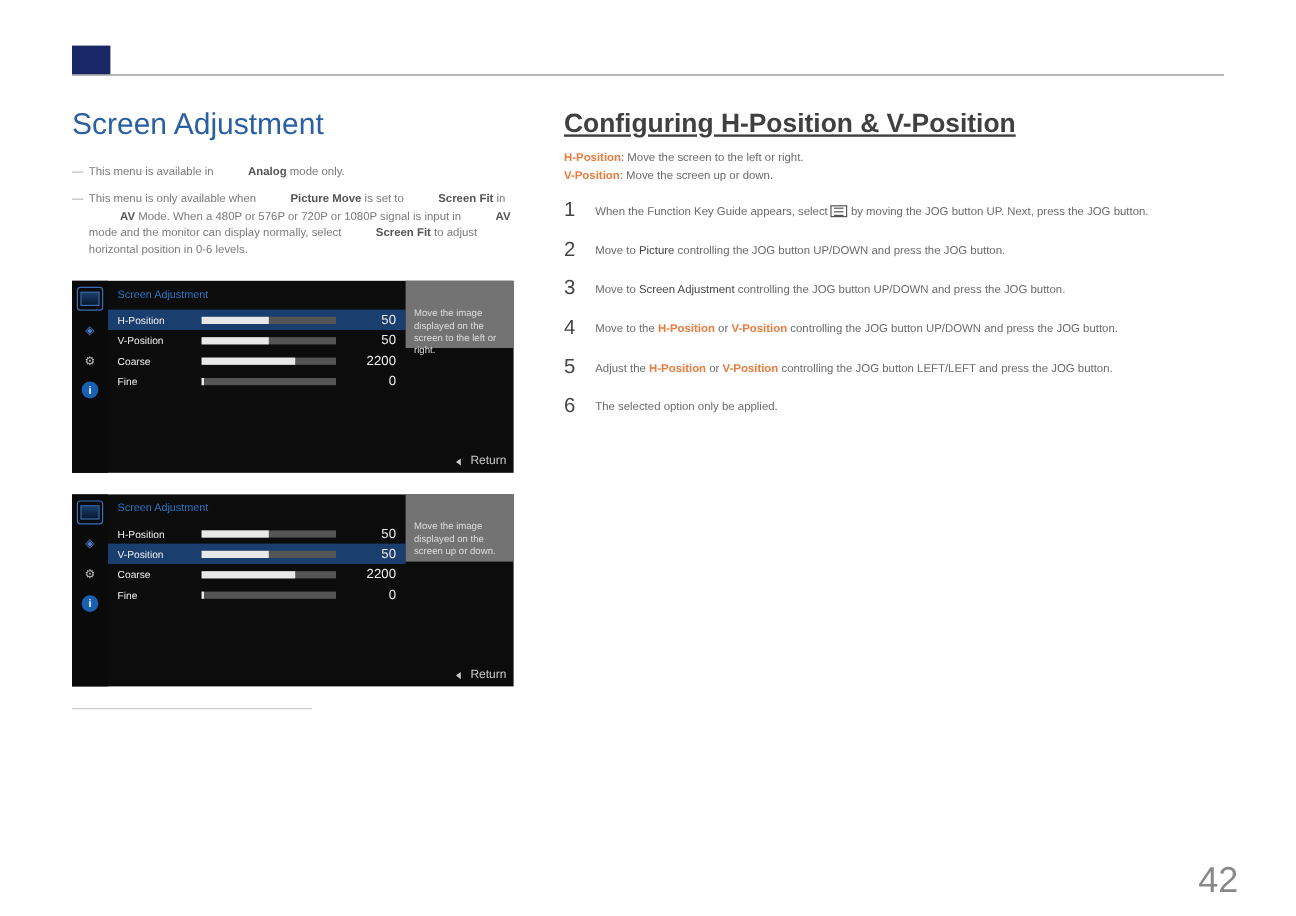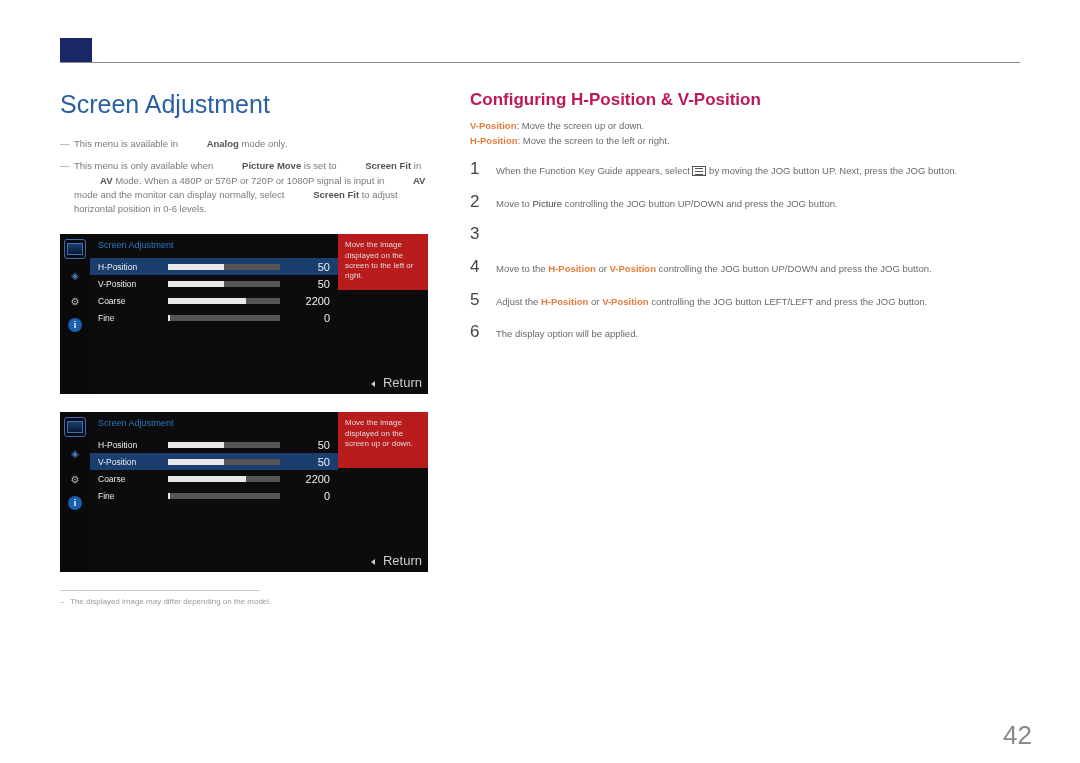--- a/index.html
+++ b/index.html
@@ -37,24 +37,25 @@
   }
   .left-col { width: 370px; }
   .right-col { width: 560px; }
   h1.section-title {
     color: #2a5fa3;
     font-weight: 400;
     font-size: 25px;
     margin-bottom: 18px;
   }
   h2.subsection-title {
-    color: #be185d;
+    color: #404040;
     font-weight: 600;
-    font-size: 17px;
+    font-size: 22px;
     margin-bottom: 10px;
+    text-decoration: underline;
   }
   .note {
     font-size: 9.5px;
     color: #7a7a7a;
     line-height: 1.5;
     margin-bottom: 8px;
     position: relative;
     padding-left: 14px;
   }
   .note::before {
@@ -184,31 +185,31 @@
   .osd-slider-fill {
     position: absolute;
     top: 0; left: 0; bottom: 0;
     background: #e8e8e8;
   }
   .osd-value { width: 50px; text-align: right; font-size: 11px; color: #eee; }
   .osd-tooltip {
     position: absolute;
     right: 0; top: 0;
     width: 90px;
-    background: #b91c1c;
-    padding: 6px 7px;
+    background: #737373;
+    padding: 22px 7px;
     font-size: 8px;
     line-height: 1.3;
     color: #ddd;
     height: 56px;
   }
   .osd-footer {
     position: absolute;
     right: 6px; bottom: 4px;
-    font-size: 13px;
+    font-size: 10px;
     color: #ccc;
   }
   .osd-footer .tri {
     display: inline-block;
     width: 0; height: 0;
     border-top: 3px solid transparent;
     border-bottom: 3px solid transparent;
     border-right: 4px solid #ccc;
     margin-right: 8px;
     vertical-align: middle;
@@ -229,21 +230,21 @@
   }
   .footnote::before {
     content: "–";
     position: absolute;
     left: 0;
   }
   .page-number {
     position: absolute;
     bottom: 12px;
     right: 48px;
-    font-size: 26px;
+    font-size: 30px;
     color: #888;
   }
 </style>
 </head>
 <body>
 
 <div class="header-block"></div>
 <div class="header-bar"></div>
 
 <div class="page">
@@ -335,62 +336,64 @@
               <div class="osd-slider-fill" style="width:2%"></div>
             </div>
           <div class="osd-value">0</div>
         </div>
       </div>
       <div class="osd-tooltip">Move the image displayed on the screen up or down.</div>
       <div class="osd-footer"><span class="tri"></span><span>Return</span></div>
     </div>
 
     <hr class="footnote-rule">
-    <div class="footnote">The displayed image may differ depending on the model.</div>
   </div>
 
   <div class="right-col">
     <h2 class="subsection-title">Configuring H-Position &amp; V-Position</h2>
 
     <div class="desc-line">
+      <span class="orange">H-Position</span><span>: Move the screen to the left or right.</span>
+    </div>
+    <div class="desc-line">
       <span class="orange">V-Position</span><span>: Move the screen up or down.</span>
     </div>
-    <div class="desc-line">
-      <span class="orange">H-Position</span><span>: Move the screen to the left or right.</span>
-    </div>
 
     <div class="steps">
       <div class="step">
         <div class="step-num">1</div>
         <div class="step-text">
           <span>When the Function Key Guide appears, select </span><span class="menu-icon"></span><span> by moving the JOG button UP. Next, press the JOG button.</span>
         </div>
       </div>
       <div class="step">
         <div class="step-num">2</div>
         <div class="step-text">
           <span>Move to </span><b>Picture</b><span> controlling the JOG button UP/DOWN and press the JOG button.</span>
         </div>
       </div>
       <div class="step">
         <div class="step-num">3</div>
+        <div class="step-text">
+          <span>Move to </span><b>Screen Adjustment</b><span> controlling the JOG button UP/DOWN and press the JOG button.</span>
+        </div>
       </div>
       <div class="step">
         <div class="step-num">4</div>
         <div class="step-text">
           <span>Move to the </span><span class="orange">H-Position</span><span> or </span><span class="orange">V-Position</span><span> controlling the JOG button UP/DOWN and press the JOG button.</span>
         </div>
       </div>
       <div class="step">
         <div class="step-num">5</div>
         <div class="step-text">
           <span>Adjust the </span><span class="orange">H-Position</span><span> or </span><span class="orange">V-Position</span><span> controlling the JOG button LEFT/LEFT and press the JOG button.</span>
         </div>
       </div>
       <div class="step">
         <div class="step-num">6</div>
-        <div class="step-text">The display option will be applied.</div>
+        <div class="step-text">The selected option only be applied.</div>
       </div>
     </div>
   </div>
 </div>
 
 <div class="page-number">42</div>
 
 </body></html>

